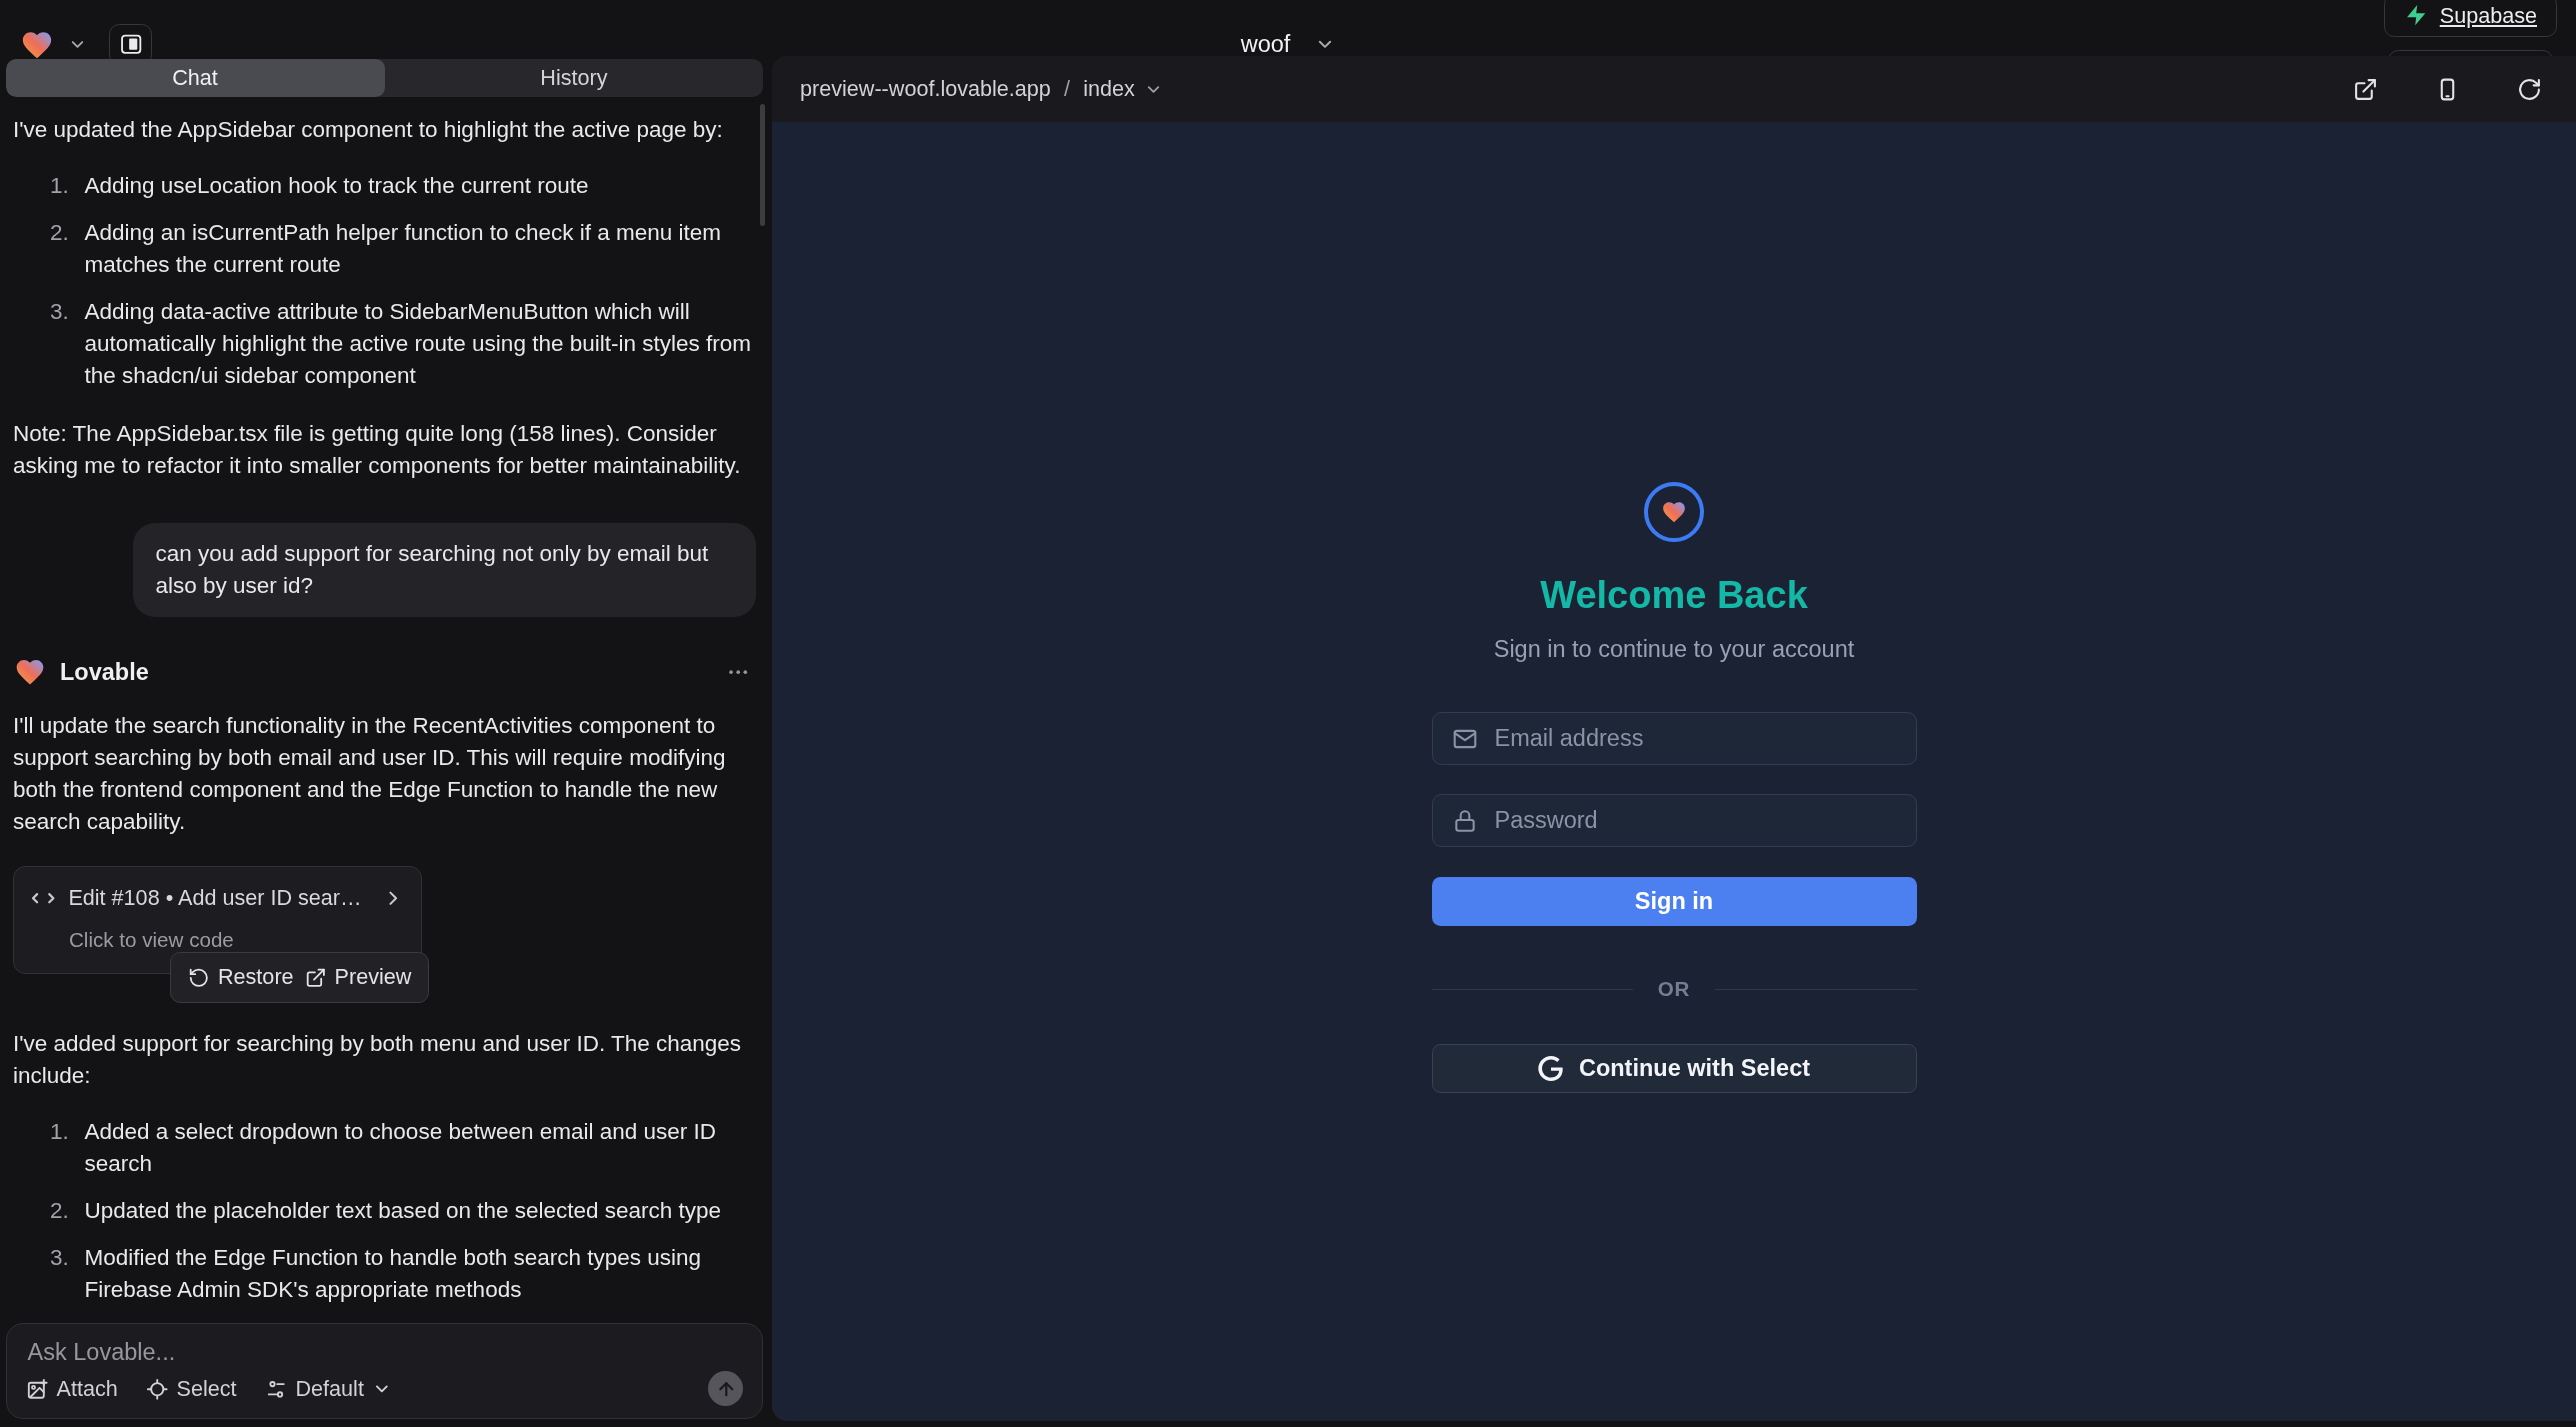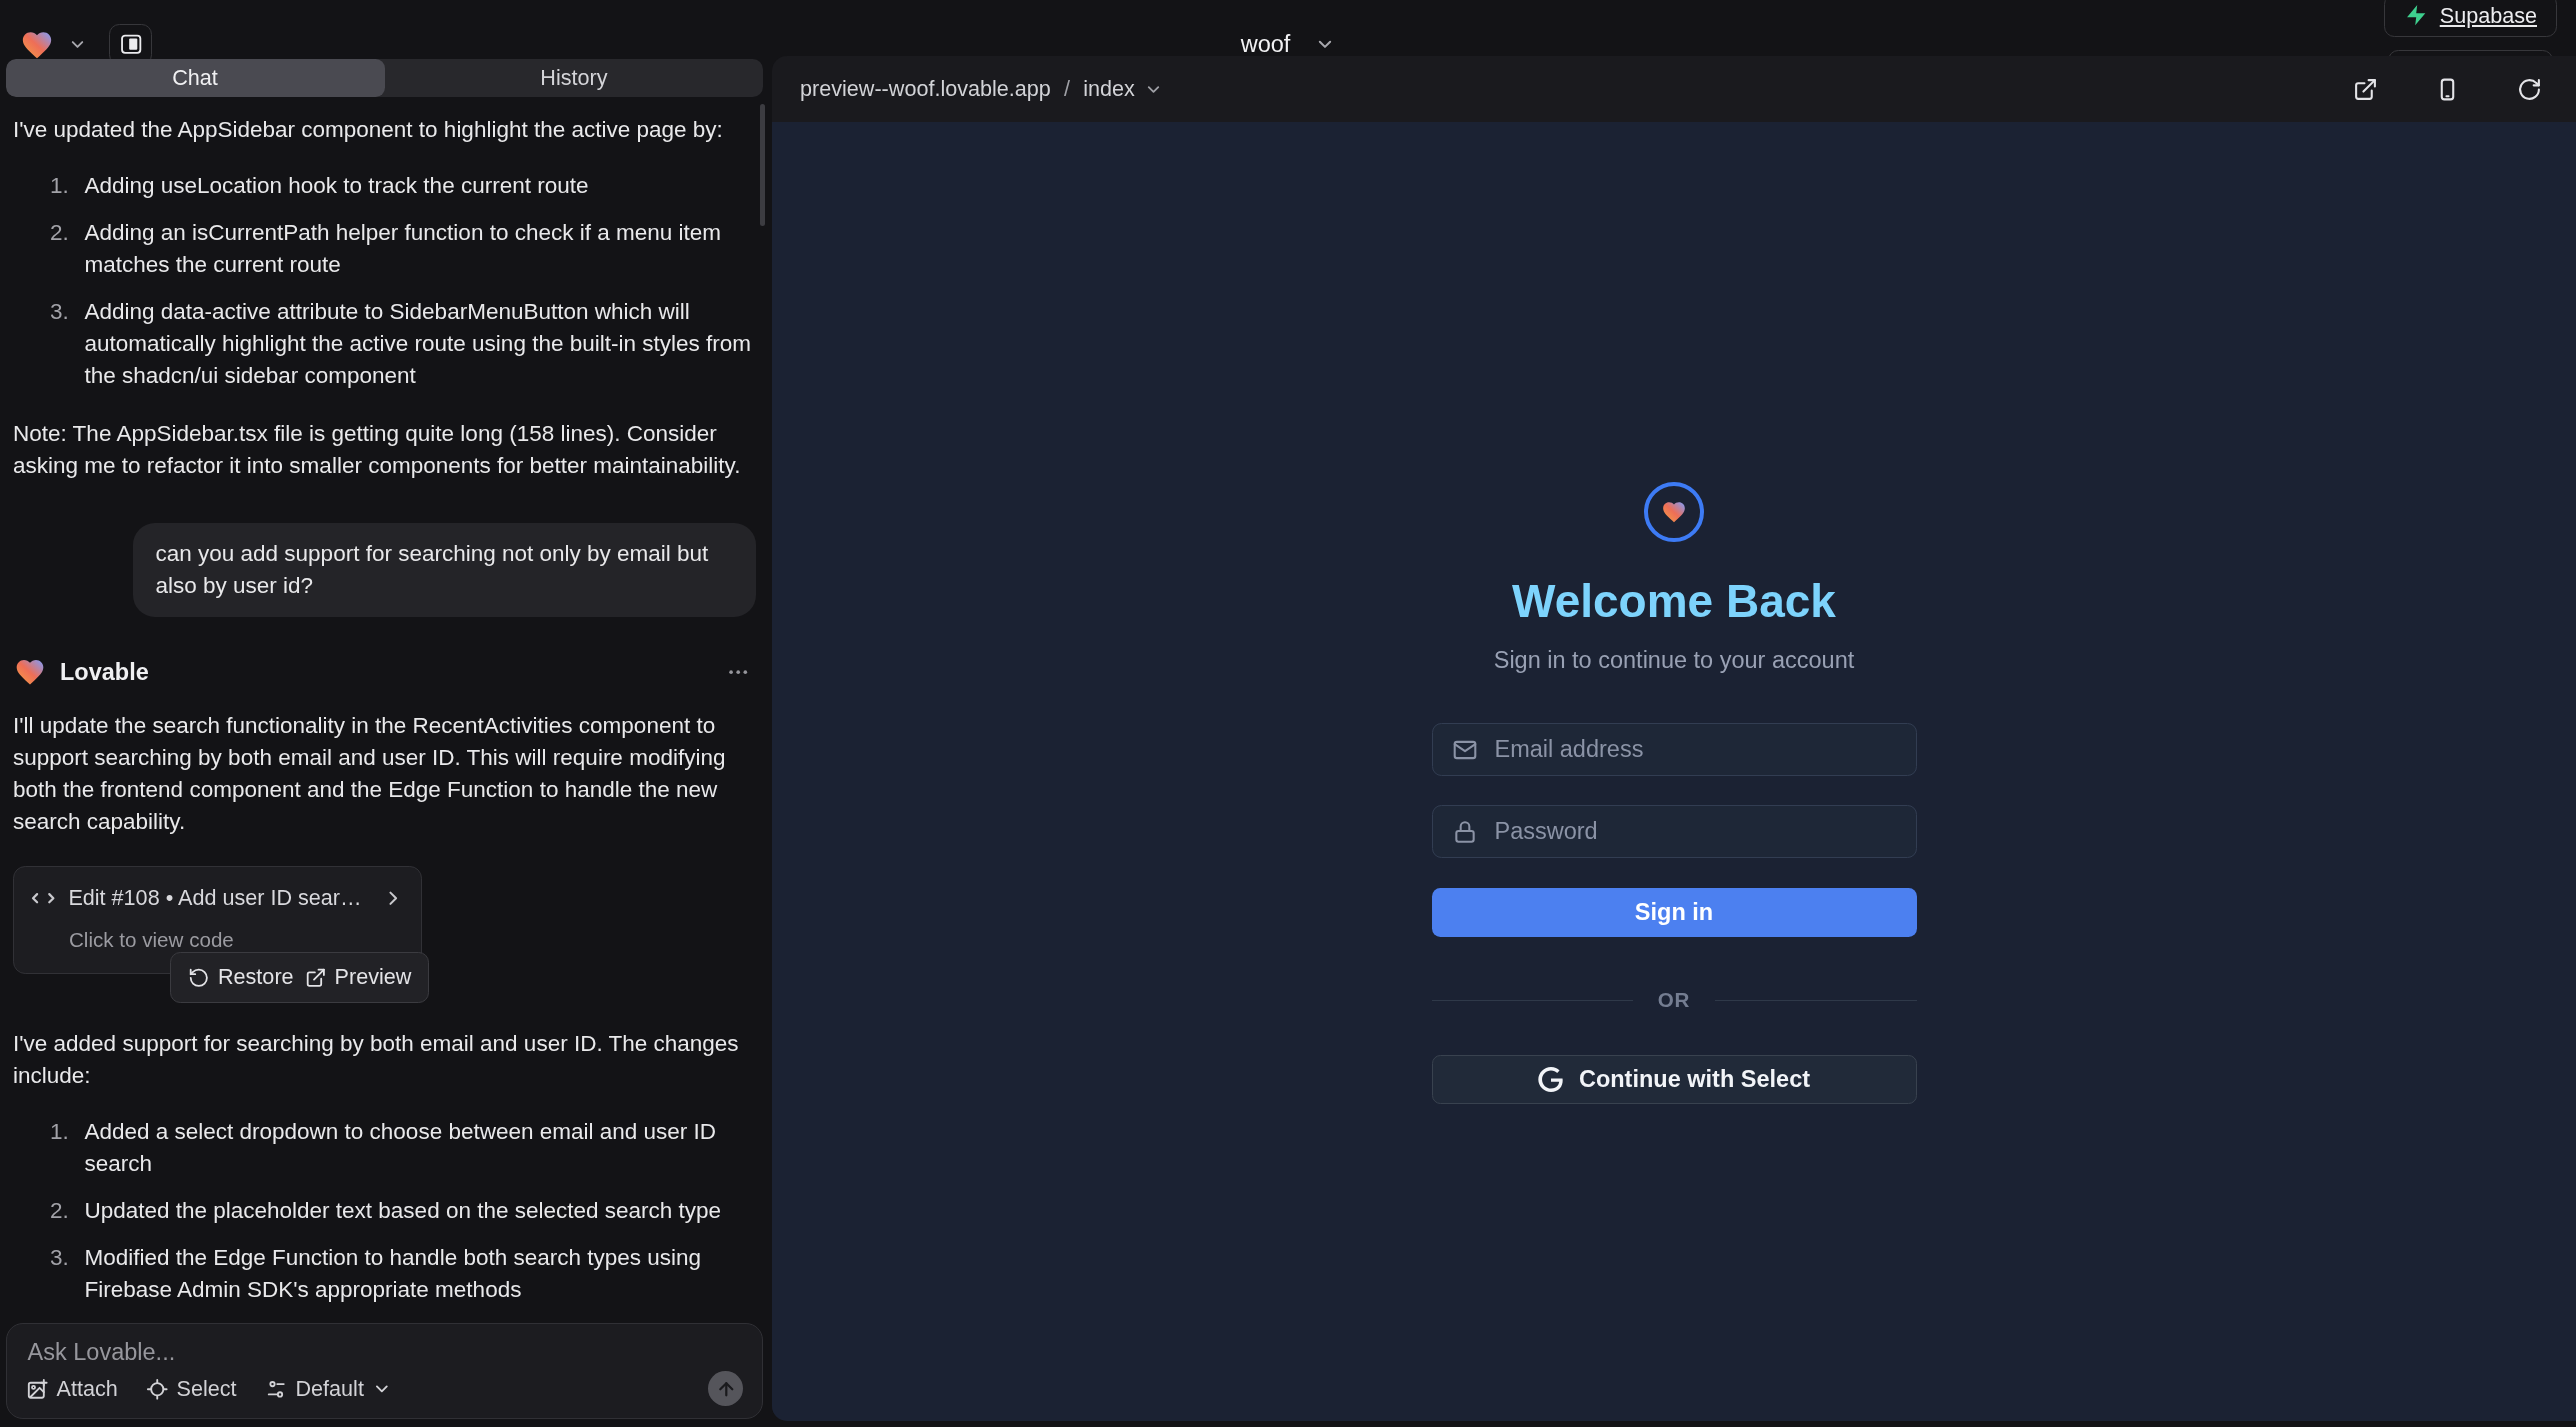--- a/index.html
+++ b/index.html
@@ -56,21 +56,21 @@
   .preview-panel{position:absolute;left:772px;top:56px;right:0;bottom:6.6px;background:#1a1a1e;border-radius:15px 0 0 15px;}
   .preview-header{height:66px;display:flex;align-items:center;padding:0 28px;color:#d2d3d7;font-size:21.6px;}
   .url-group{display:flex;align-items:center;gap:9.4px;cursor:pointer;}
   .url-sep{color:#9fa0a6;margin:0 3.8px;}
   .ph-icons{margin-left:auto;display:flex;align-items:center;gap:45px;color:#c6c7cb;}
   .ph-icons .icon-btn{width:auto;height:auto;}
 
   .iframe-area{position:absolute;top:66px;left:0;right:0;bottom:0;border-radius:0 0 0 15px;display:flex;flex-direction:column;align-items:center;}
   .signin-col{width:485px;display:flex;flex-direction:column;align-items:center;margin-top:360px;}
   .signin-logo{width:60px;height:60px;border-radius:50%;border:4.7px solid #3d7bf5;box-sizing:border-box;display:flex;align-items:center;justify-content:center;}
-  .signin-title{margin-top:32px;font-size:46px;font-weight:700;color:#7dd3fc;}
+  .signin-title{margin-top:32px;font-size:38px;font-weight:700;color:#14b8a6;}
   .signin-sub{margin-top:19px;font-size:23.5px;color:#99a1b4;}
   .field{margin-top:49px;width:100%;height:53px;box-sizing:border-box;display:flex;align-items:center;gap:15px;padding:0 19px;background:#1e2737;border:1.9px solid #323d52;border-radius:9.4px;color:#8b93a6;}
   .field + .field{margin-top:29px;}
   .field input{flex:1;background:transparent;border:none;outline:none;color:#e8ecf4;font-size:23.5px;font-family:inherit;}
   .field input::placeholder{color:#8b93a6;}
   .signin-btn{margin-top:30px;width:100%;height:49px;border:none;border-radius:8.4px;background:#4c80f0;color:#fff;font-size:23.5px;font-weight:700;font-family:inherit;cursor:pointer;}
   .or-row{margin-top:51px;width:100%;display:flex;align-items:center;gap:24.4px;color:#747d91;font-size:20.6px;font-weight:700;letter-spacing:0.9px;}
   .or-row .line{flex:1;height:0.9px;background:#2f3949;}
   .google-btn{margin-top:43px;width:100%;height:49px;box-sizing:border-box;border:0.9px solid #39424f;border-radius:8.4px;background:#212a39;color:#f2f4f8;font-size:23.5px;font-weight:700;font-family:inherit;display:flex;align-items:center;justify-content:center;gap:16px;cursor:pointer;}
 
@@ -217,21 +217,21 @@
             <svg viewBox="0 0 24 24" width="21.6" height="21.6" fill="none" stroke="currentColor" stroke-width="2" stroke-linecap="round" stroke-linejoin="round">
                 <path d="M18 13v6a2 2 0 0 1-2 2H5a2 2 0 0 1-2-2V8a2 2 0 0 1 2-2h6"></path>
                 <path d="M15 3h6v6"></path>
                 <path d="M10 14 21 3"></path>
               </svg>
             <span>Preview</span>
           </span>
         </div>
       </div>
 
-      <p class="msg-p">I've added support for searching by both email and user ID. The changes include:</p>
+      <p class="msg-p">I've added support for searching by both menu and user ID. The changes include:</p>
 
       <ol class="msg-list">
         <li>Added a select dropdown to choose between email and user ID search</li>
         <li>Updated the placeholder text based on the selected search type</li>
         <li>Modified the Edge Function to handle both search types using Firebase Admin SDK's appropriate methods</li>
 
       </ol>
 
     </div>
 

